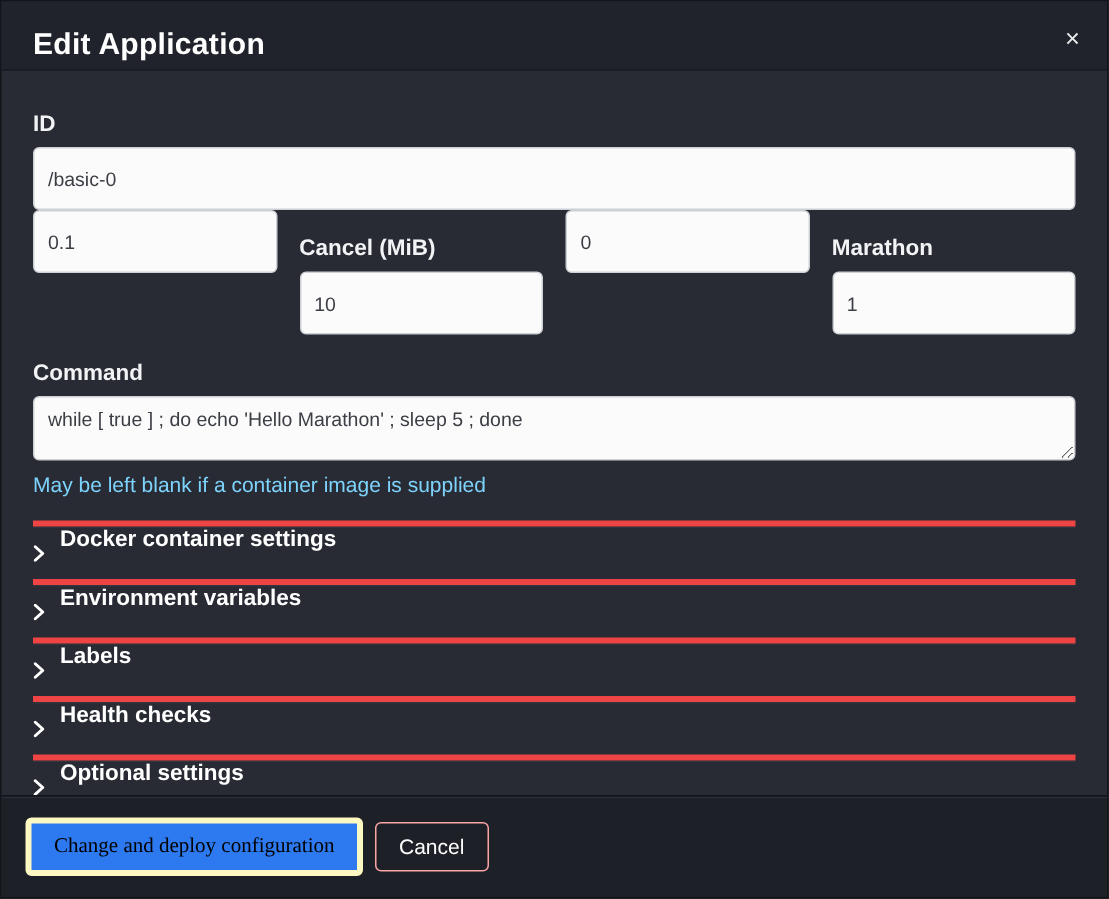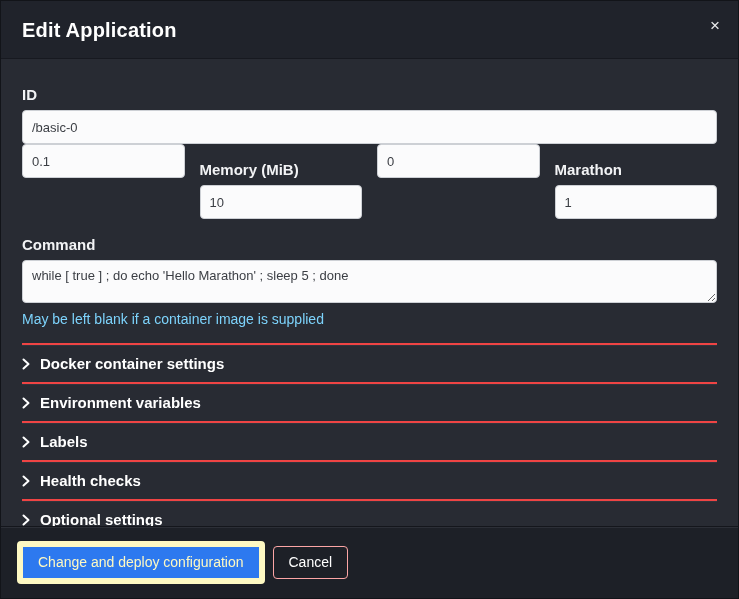--- a/index.html
+++ b/index.html
@@ -18,21 +18,21 @@
     flex-direction: column;
     background: #282b33;
     border: 1px solid #121419;
   }
   
   .modal-header {
     position: relative;
     flex: 0 0 auto;
     background: #20232b;
     border-bottom: 1px solid #171920;
-    padding: 18px 21px 16px;
+    padding: 18px 21px 4px;
   }
   .modal-title {
     margin: 0;
     font-size: 20px;
     font-weight: 700;
     color: #ffffff;
     letter-spacing: .2px;
   }
   .close-btn {
     position: absolute;
@@ -65,43 +65,42 @@
     width: 100%;
     background: #fbfbfc;
     border: 1px solid #cdd0d5;
     border-radius: 4px;
     padding: 6px 9px;
     font-size: 13px;
     color: #3b3e44;
     font-family: "Liberation Sans", sans-serif;
     outline: none;
   }
-  .text-input { height: 34px; }
+  .text-input { height: 42px; }
   .text-area {
     height: 43px;
     resize: vertical;
     line-height: 1.35;
   }
   .form-row {
     display: flex;
     gap: 15px;
   }
   .form-row .form-col { flex: 1 1 0; }
   .help-text {
     color: #7dd3fc;
     font-size: 14px;
     margin: 8px 0 16px;
   }
   
   .sections { margin-top: 4px; }
   .section-row {
     display: flex;
-    align-items: center;
     height: 39px;
-    border-top: 2px solid #ef4444;
+    border-top: 4px solid #ef4444;
     box-shadow: inset 0 1px 0 #31343d;
     cursor: pointer;
   }
   .section-row:first-child { }
   .chev {
     width: 18px;
     display: inline-flex;
     align-items: center;
     color: #ffffff;
     flex: 0 0 auto;
@@ -126,22 +125,23 @@
   .btn {
     font-family: "Liberation Sans", sans-serif;
     font-size: 14px;
     border-radius: 4px;
     padding: 8px 15px;
     line-height: 1.1;
     cursor: pointer;
   }
   .btn-primary {
     background: #2d79ef;
-    border: 6px solid #fef9c3;
-    color: #fef9c3;
+    border: 4px solid #fef9c3;
+    color: #000000;
+    font-family: Liberation Serif, serif;
   }
   .btn-cancel {
     background: transparent;
     border: 1px solid #fca5a5;
     color: #ffffff;
   }
 </style>
 </head>
 <body>
 
@@ -157,21 +157,21 @@
     <div class="form-group">
       <label class="field-label">ID</label>
       <input class="text-input" type="text" value="/basic-0" style="">
     </div>
 
     <div class="form-row">
       <div class="form-col">
         <input class="text-input" type="text" value="0.1" style="">
       </div>
       <div class="form-col">
-        <label class="field-label">Memory (MiB)</label>
+        <label class="field-label">Cancel (MiB)</label>
         <input class="text-input" type="text" value="10" style="">
       </div>
       <div class="form-col">
         <input class="text-input" type="text" value="0" style="">
       </div>
       <div class="form-col">
         <label class="field-label">Marathon</label>
         <input class="text-input" type="text" value="1" style="">
       </div>
     </div>

